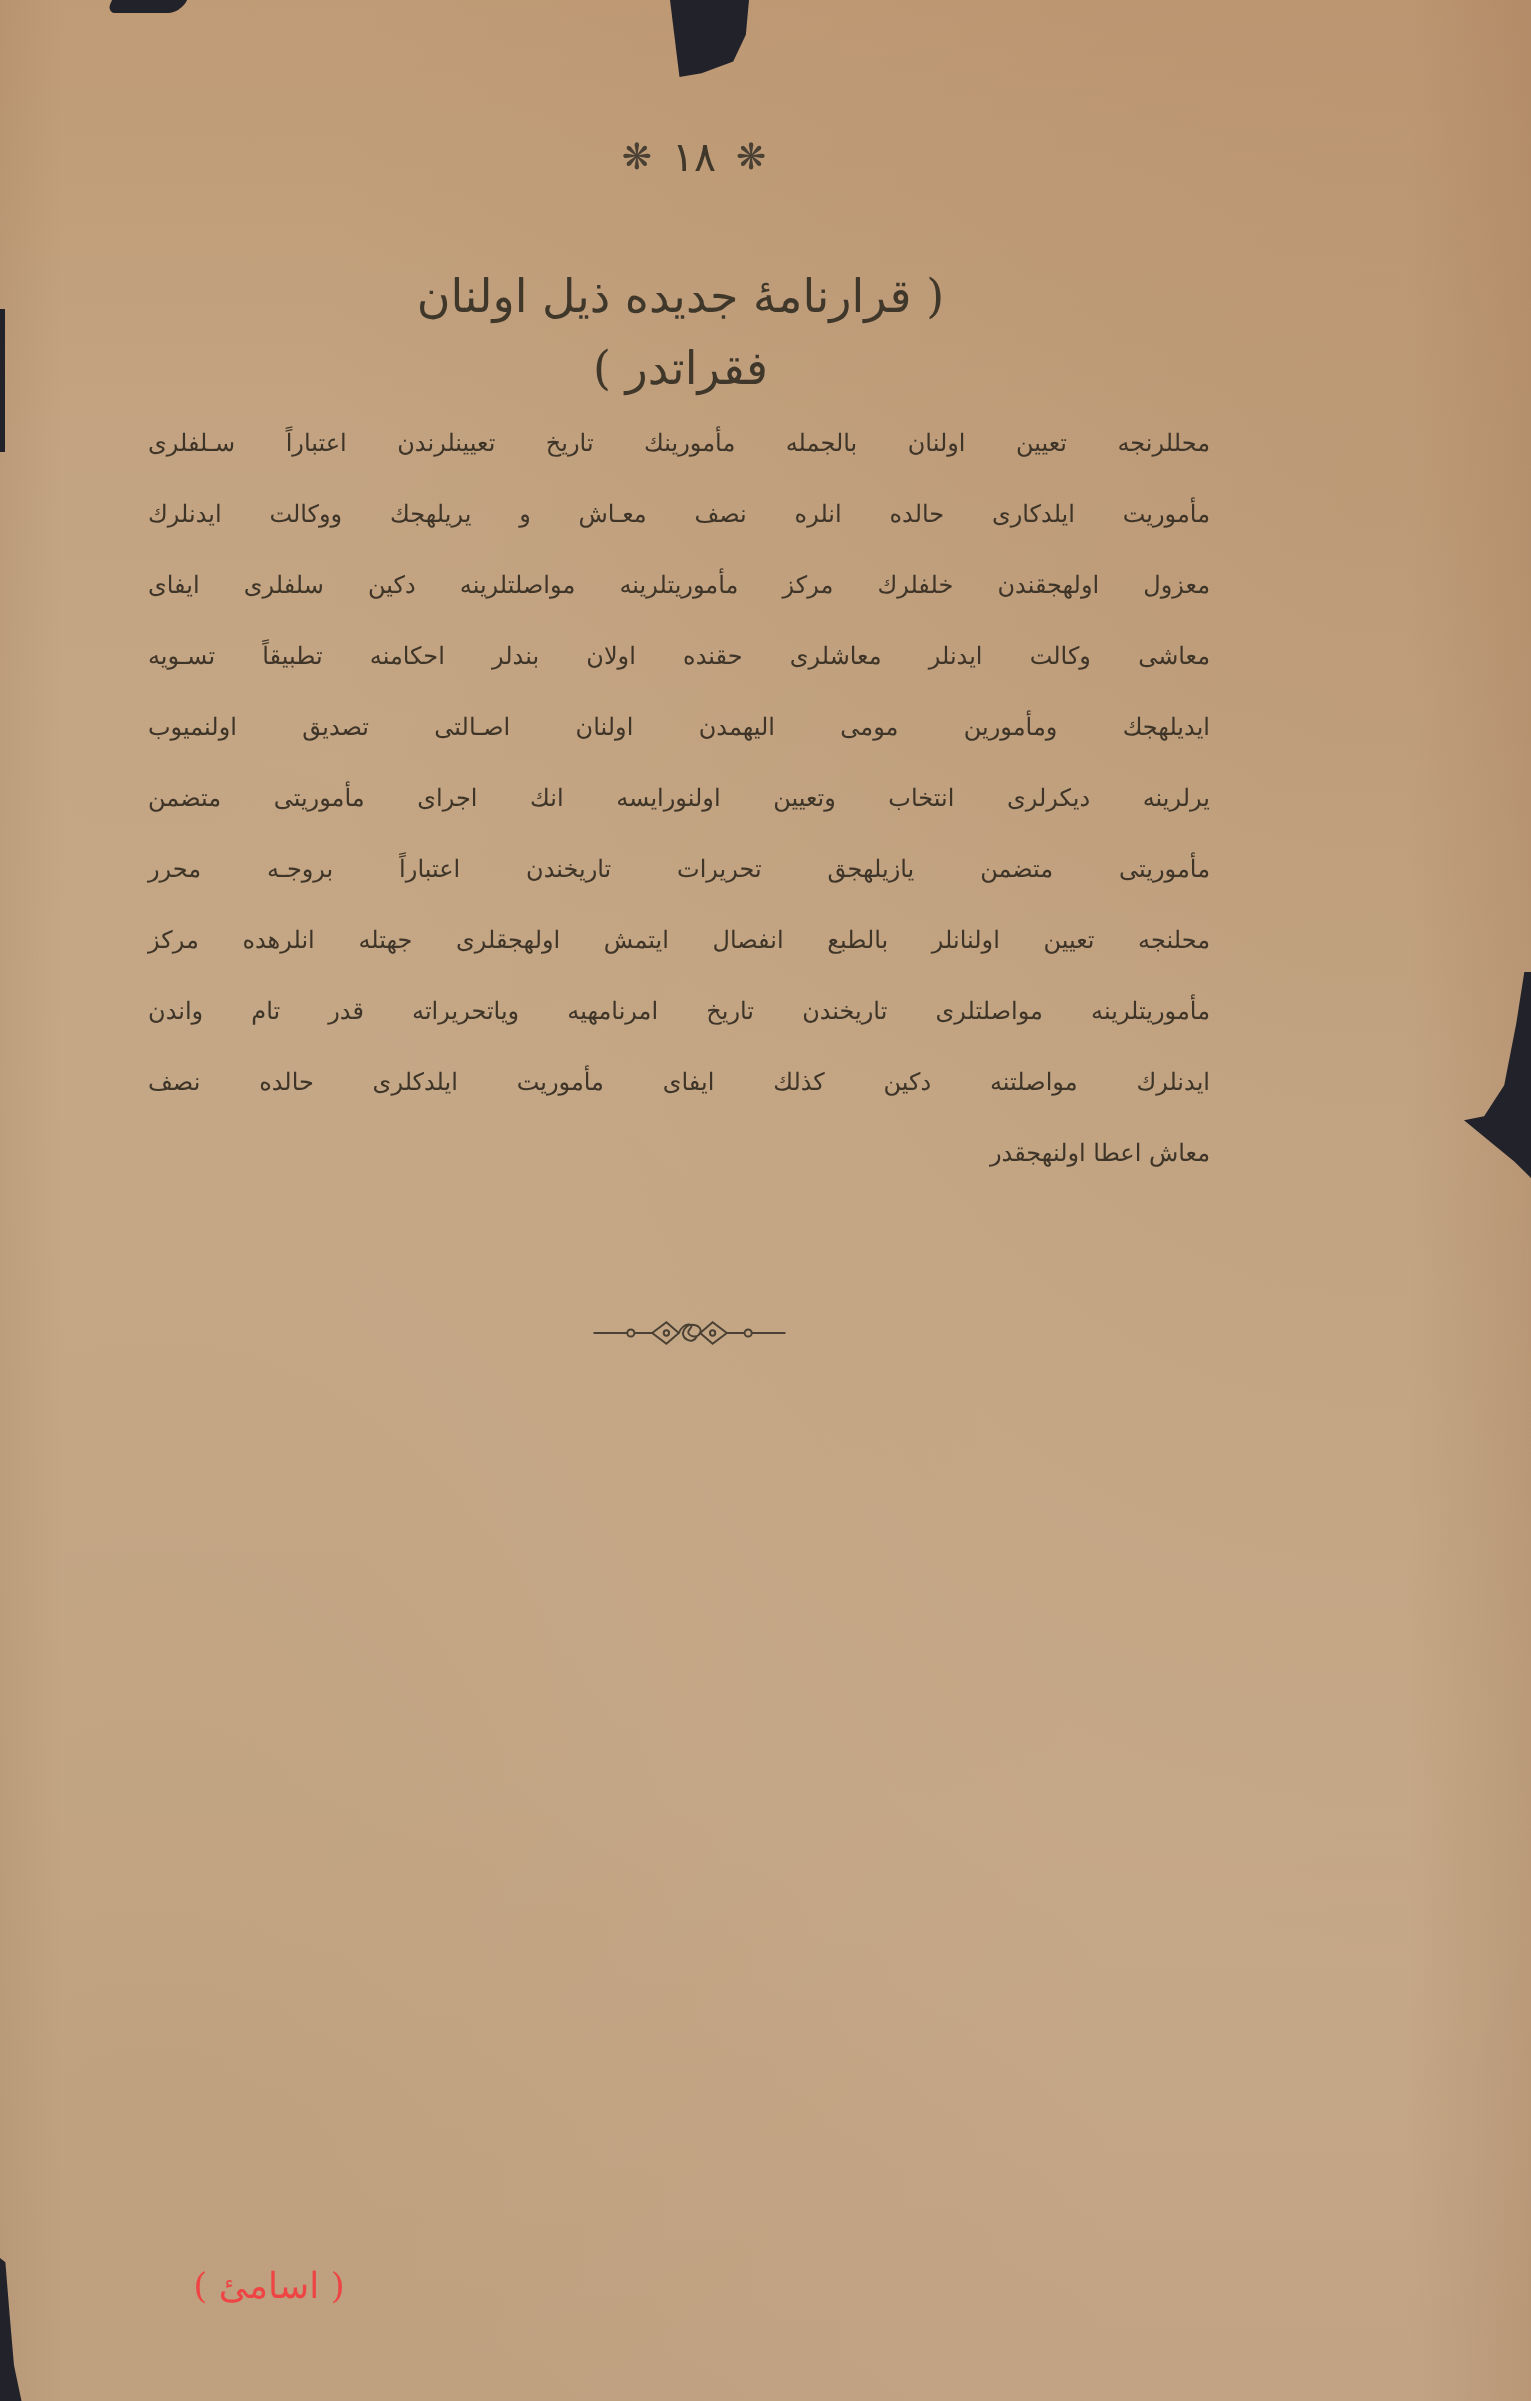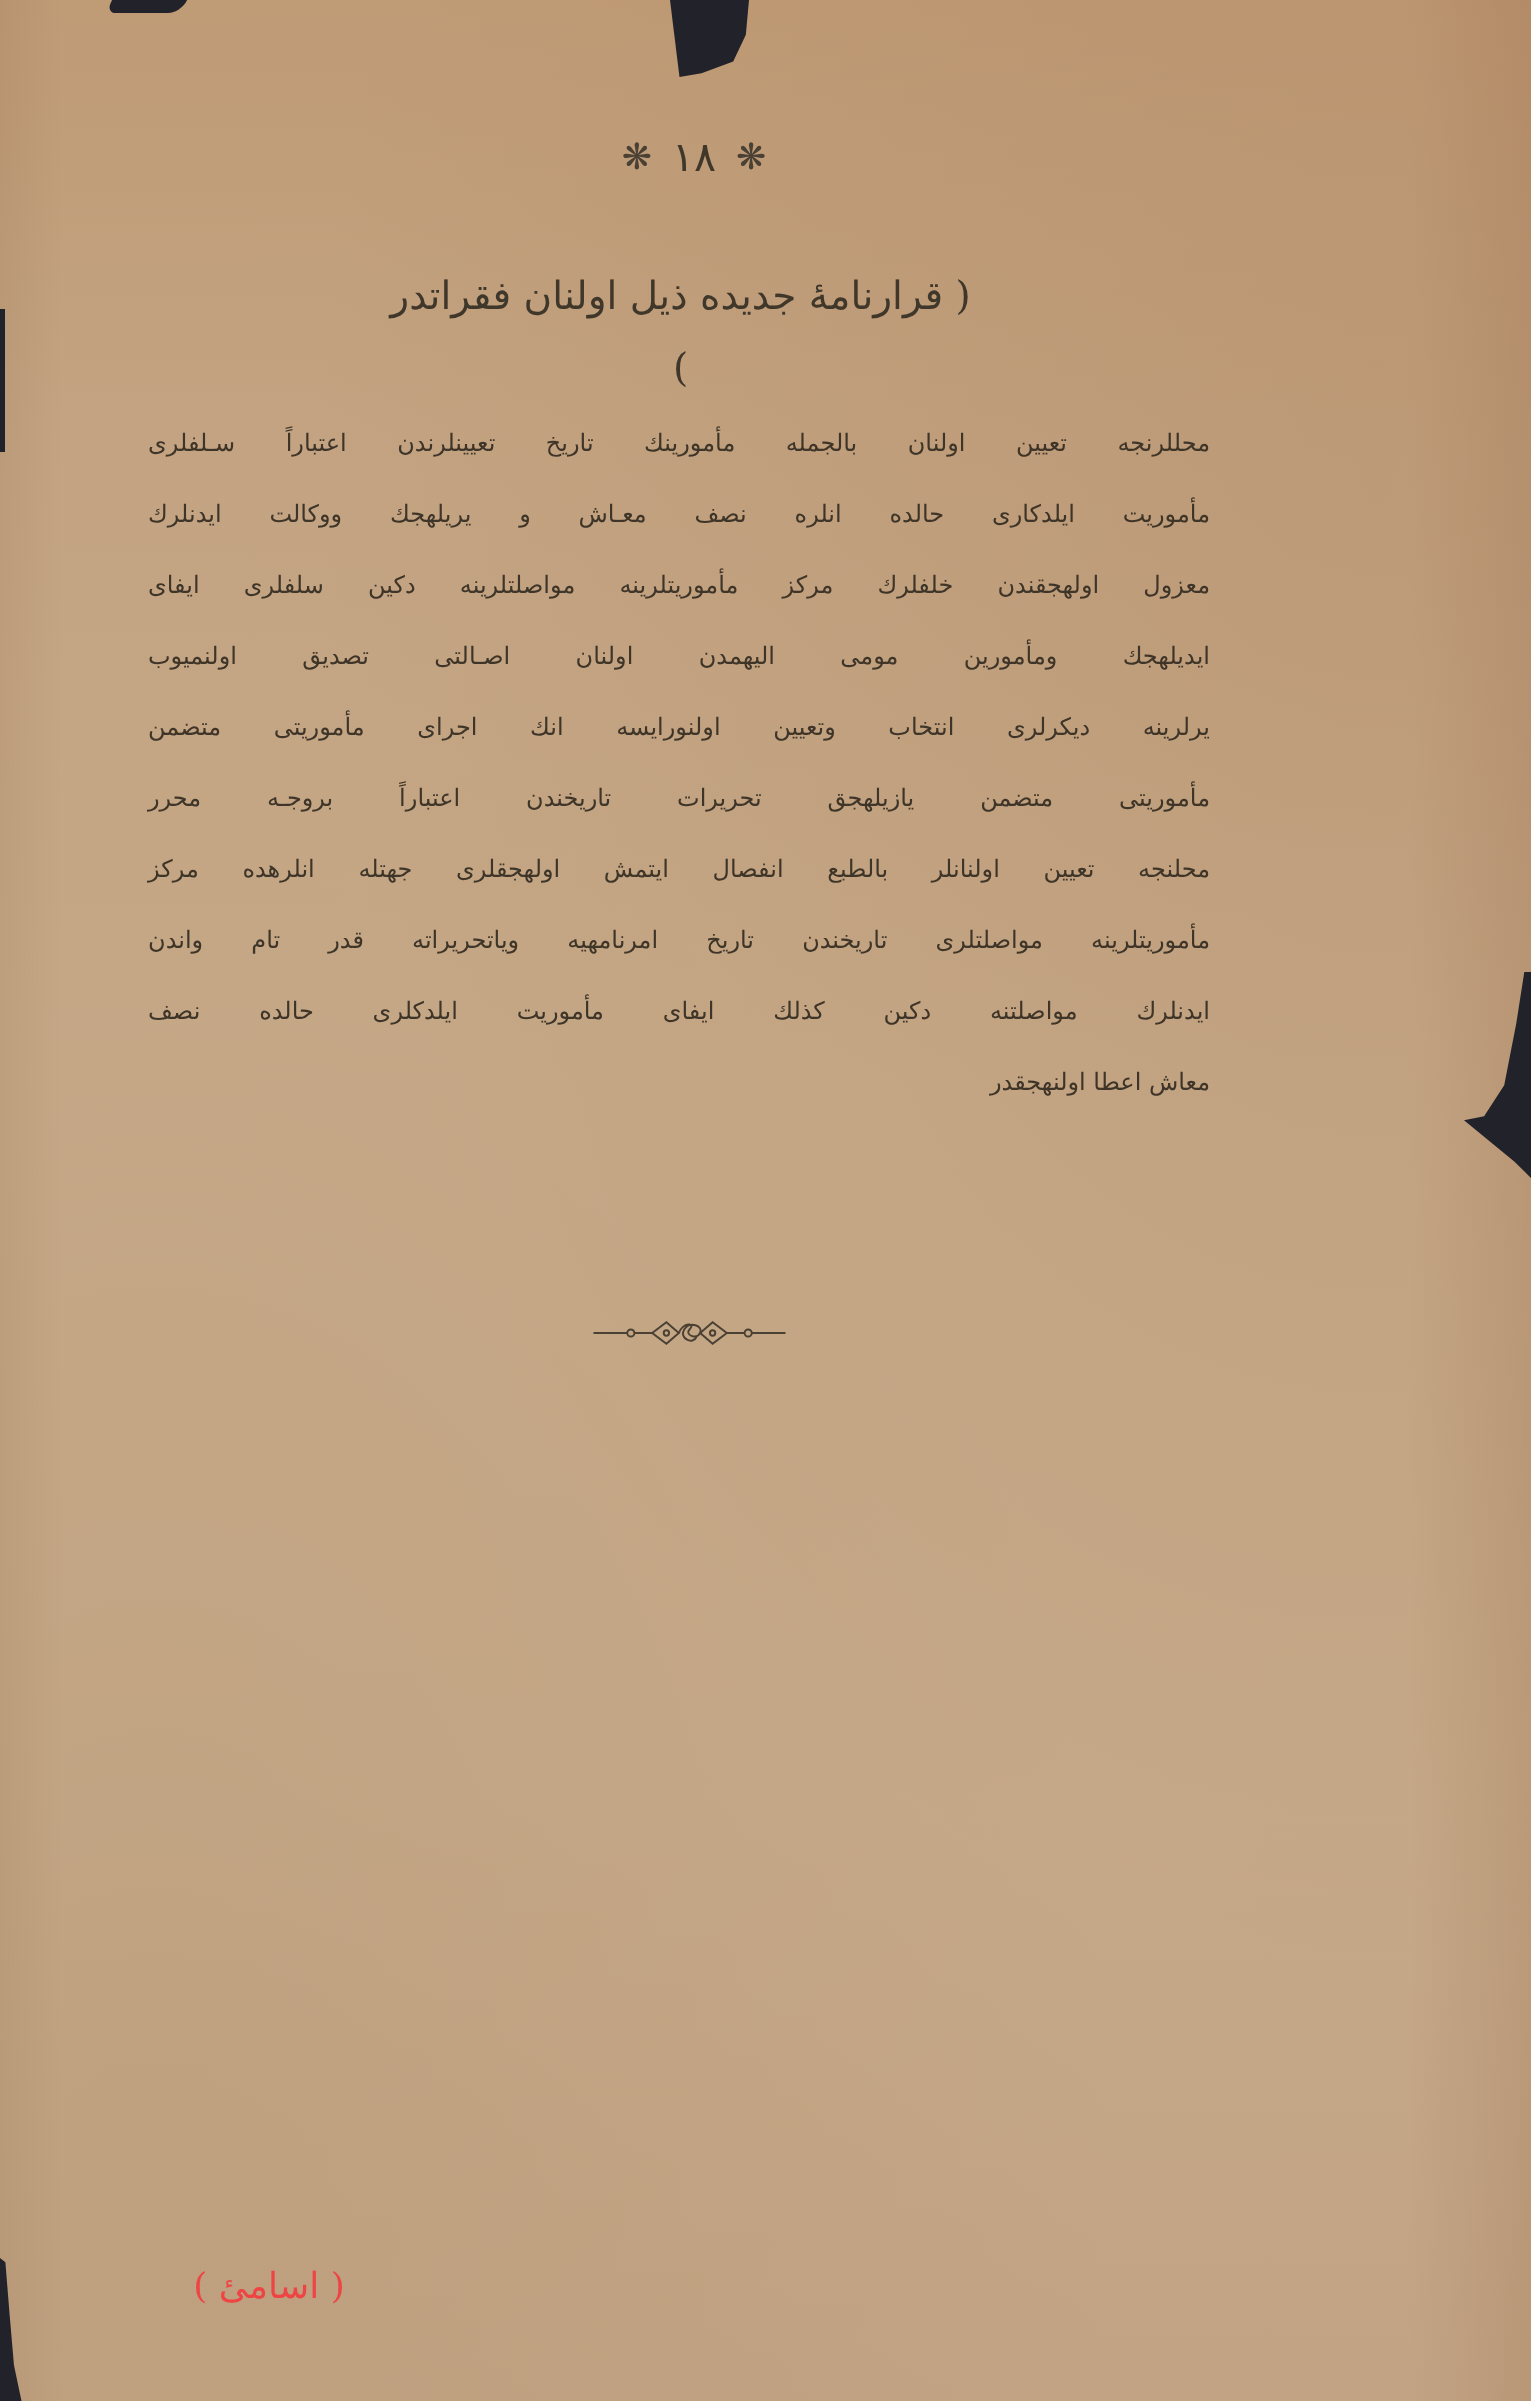--- a/index.html
+++ b/index.html
@@ -20,21 +20,21 @@
     .blot { position:absolute; background:#22232a; }
     .page-number {
       position:absolute; left:609px; top:125px; width:170px; height:63px;
       display:flex; align-items:center; justify-content:center; gap:20px;
       font-size:41px; direction:rtl; color:#3f372a;
     }
     .page-number .orn { font-size:36px; color:#4a4134; }
     .title {
       position:absolute; left:385px; top:260px; width:591px; height:72px;
       text-align:center; direction:rtl;
-      font-size:39px; line-height:72px; color:#3f372a;
+      font-size:46px; line-height:72px; color:#3f372a;
     }
     .body-text {
       position:absolute; left:148px; top:408px; width:1062px;
       direction:rtl; text-align:justify; text-align-last:right;
       font-size:24px; line-height:71px; color:#3e3528;
     }
     .body-text .line { display:block; height:71px; white-space:nowrap; overflow:visible; text-align:justify; text-align-last:justify; }
     .body-text .line.last { text-align-last:right; }
     .divider {
       position:absolute; left:591px; top:1317px; width:197px; height:32px;
@@ -60,20 +60,21 @@
   <span>١٨</span>
   <span class="orn">❋</span>
 </div>
 
 <div class="title">( قرارنامهٔ جديده ذيل اولنان فقراتدر )</div>
 
 <div class="body-text">
   <span class="line">محللرنجه تعيين اولنان بالجمله مأمورينك تاريخ تعيينلرندن اعتباراً سـلفلرى</span>
   <span class="line">مأموريت ايلدكارى حالده انلره نصف معـاش و يريلهجك ووكالت ايدنلرك</span>
   <span class="line">معزول اولهجقندن خلفلرك مركز مأموريتلرينه مواصلتلرينه دكين سلفلرى ايفاى</span>
+  <span class="line">معاشى وكالت ايدنلر معاشلرى حقنده اولان بندلر احكامنه تطبيقاً تسـويه</span>
   <span class="line">ايديلهجك ومأمورين مومى اليهمدن اولنان اصـالتى تصديق اولنميوب</span>
   <span class="line">يرلرينه ديكرلرى انتخاب وتعيين اولنورايسه انك اجراى مأموريتى متضمن</span>
   <span class="line">مأموريتى متضمن يازيلهجق تحريرات تاريخندن اعتباراً بروجـه محرر</span>
   <span class="line">محلنجه تعيين اولنانلر بالطبع انفصال ايتمش اولهجقلرى جهتله انلرهده مركز</span>
   <span class="line">مأموريتلرينه مواصلتلرى تاريخندن تاريخ امرنامهيه وياتحريراته قدر تام واندن</span>
   <span class="line">ايدنلرك مواصلتنه دكين كذلك ايفاى مأموريت ايلدكلرى حالده نصف</span>
   <span class="line last">معاش اعطا اولنهجقدر</span>
 </div>
 
 <svg class="divider" viewBox="0 0 220 36">

